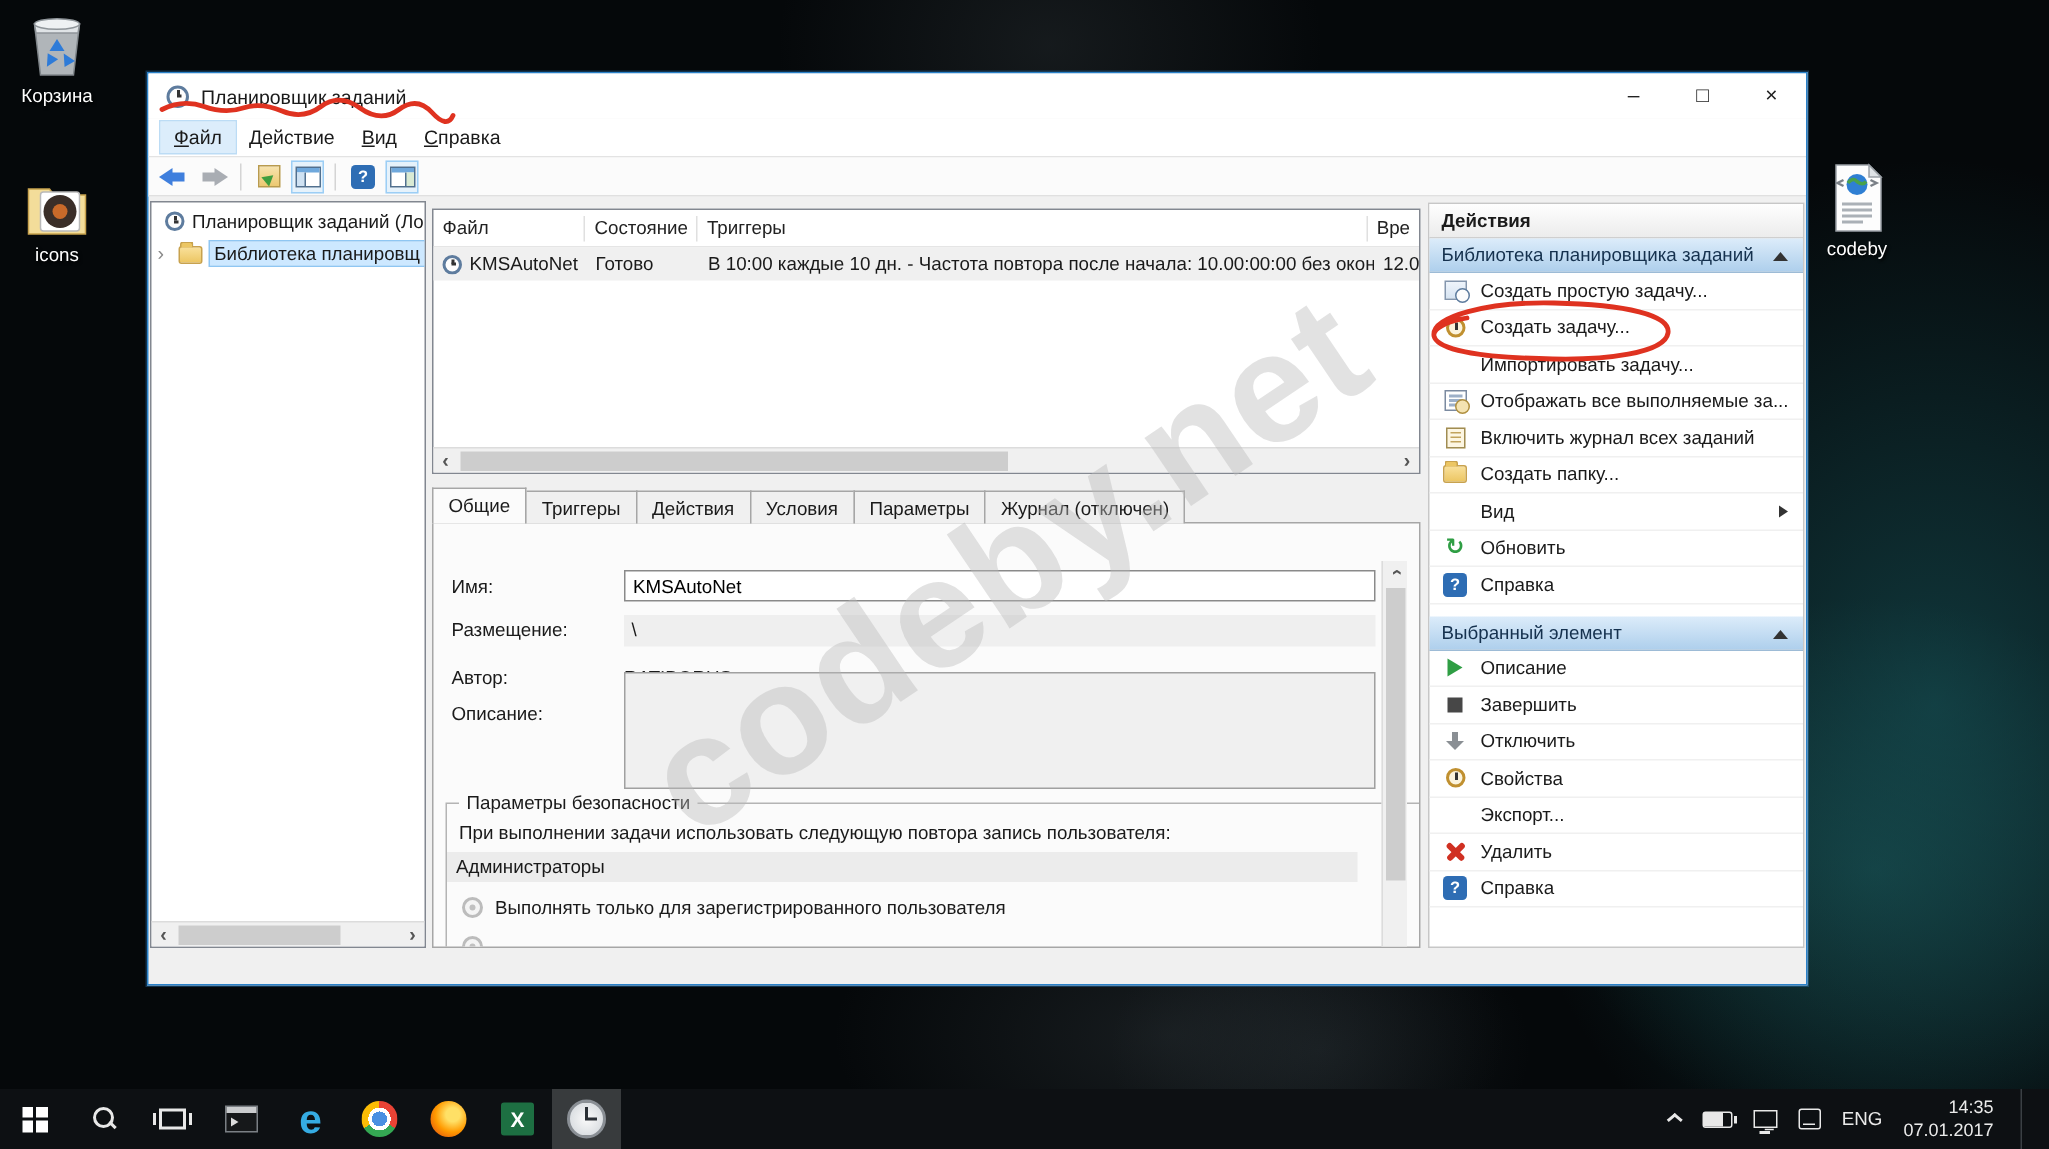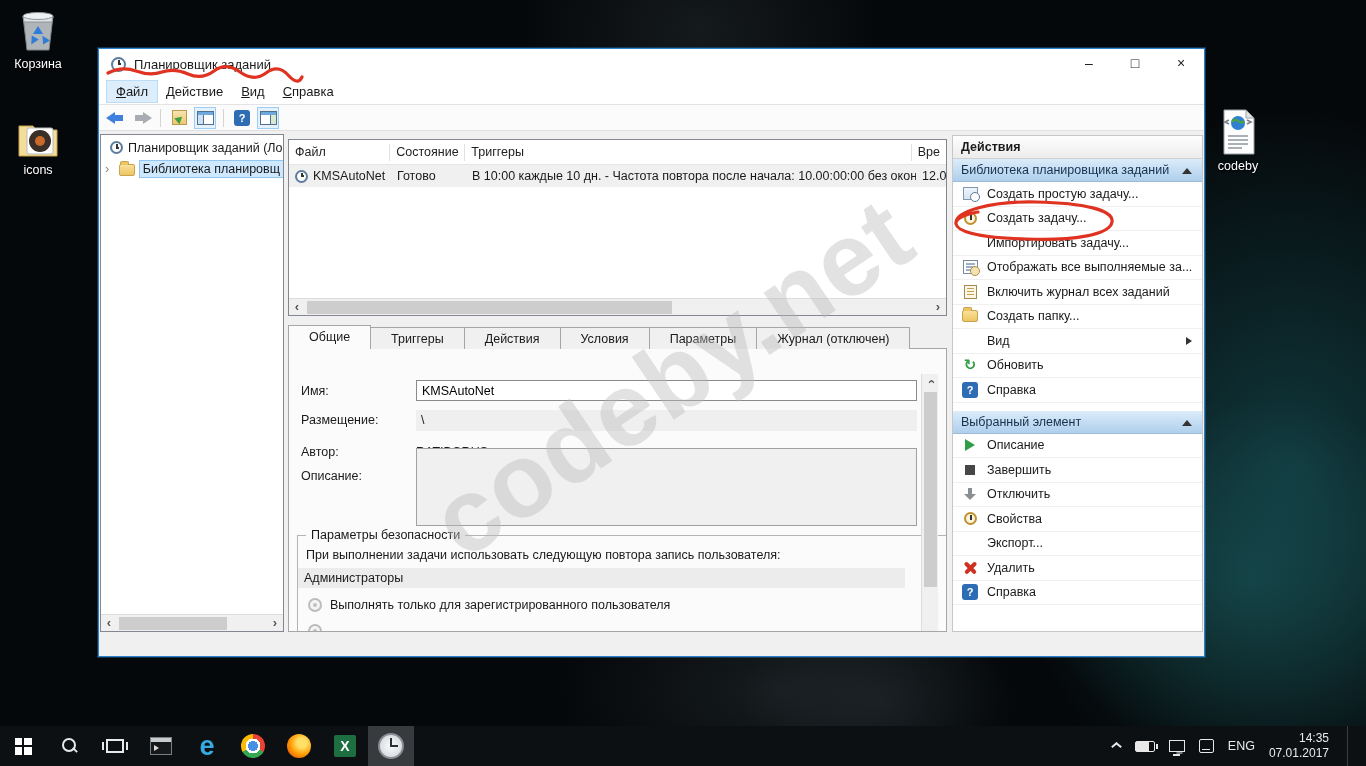--- a/index.html
+++ b/index.html
@@ -65,21 +65,21 @@
   .sarr.l::before{content:"‹"}.sarr.r::before{content:"›"}
   .list{position:absolute;left:189px;top:90px;width:659px;height:177px;background:#fff;border:1px solid #828790}
   .lhead{display:flex;height:25px;border-bottom:1px solid #e5e5e5;align-items:center;font-size:12.5px;color:#222}
   .lhead .c{padding:0 6px;border-right:1px solid #e0e0e0;height:17px;line-height:17px}
   .c.f{width:102px}.c.s{width:75px}.c.t{width:450px}.c.v{flex:1;border-right:none}
   .lrow{display:flex;height:22px;align-items:center;background:#f0f0f0;font-size:12.5px;white-space:nowrap}
   .lrow .c{overflow:hidden;text-overflow:clip;border-right:none}
   .lrow .fcell{display:flex;align-items:center;gap:5px}
   .details{position:absolute;left:189px;top:276px;width:659px;height:307px}
   .tabs{position:absolute;left:0;top:0;height:24px;display:flex;align-items:flex-end;z-index:2}
-  .tab{padding:4px 20px;background:#f0f0f0;border:1px solid #a6a6a6;border-bottom:none;margin-right:-1px;font-size:12.5px;height:22px}
+  .tab{padding:4px 10px;background:#f0f0f0;border:1px solid #a6a6a6;border-bottom:none;margin-right:-1px;font-size:12.5px;height:22px}
   .tab.active{background:#fbfbfb;height:24px;position:relative;z-index:3}
   .dbody{position:absolute;left:0;top:23px;width:659px;height:284px;background:#fbfbfb;border:1px solid #a6a6a6;overflow:hidden}
   .flabel{position:absolute;left:12px;font-size:12.5px;color:#1a1a1a}
   .finput{position:absolute;left:127px;width:501px;height:21px;border:1px solid #8a8a8a;background:#fff;font-size:12.5px;padding:2px 5px;font-family:inherit}
   .fflat{position:absolute;left:127px;width:501px;height:21px;background:#efefef;font-size:12.5px;padding:3px 5px}
   .ftext{position:absolute;left:127px;font-size:12.5px}
   .farea{position:absolute;left:127px;top:99px;width:501px;height:78px;background:#f0f0f0;border:1px solid #a0a0a0;resize:none;font-family:inherit}
   .groupbox{position:absolute;left:8px;top:186px;width:728px;height:112px;border:1px solid #b4b4b4}
   .legend{position:absolute;left:8px;top:-8px;background:#fbfbfb;padding:0 5px;font-size:12.5px}
   .gb-line{position:absolute;left:8px;top:12px;font-size:12.5px}

